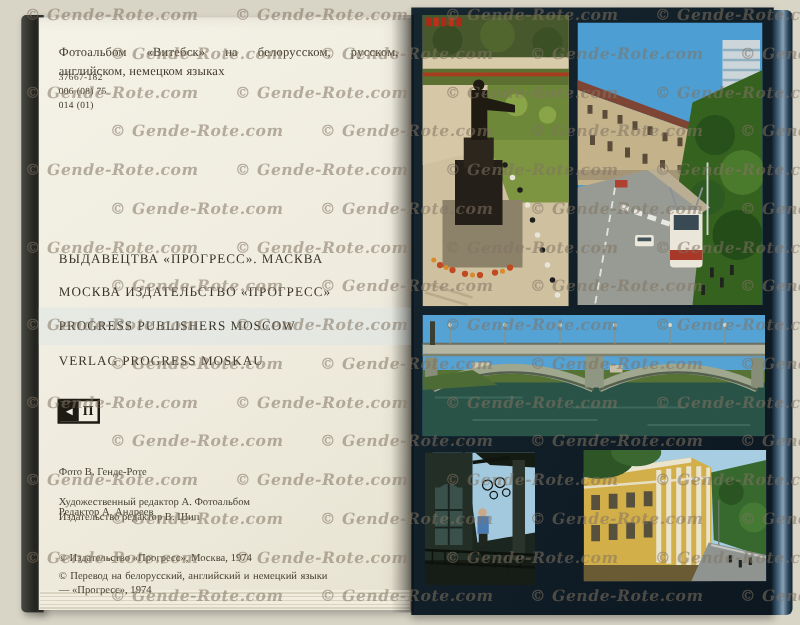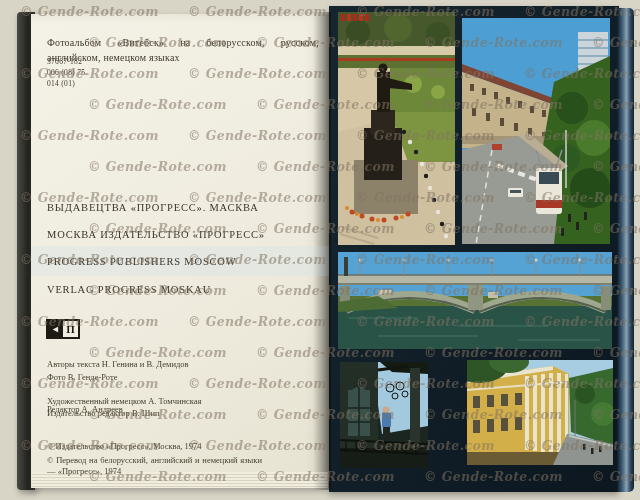--- a/index.html
+++ b/index.html
@@ -84,24 +84,23 @@
   <div class="lp-text pub pub1">МОСКВА ИЗДАТЕЛЬСТВО «ПРОГРЕСС»</div>
   <div class="lp-text pub pub0">ВЫДАВЕЦТВА  «ПРОГРЕСС».  МАСКВА</div>
   <div class="lp-text pub pub2">PROGRESS PUBLISHERS MOSCOW</div>
   <div class="lp-text pub pub3">VERLAG PROGRESS MOSKAU</div>
 
   <div class="logo">
     <span class="logo-left">◄</span>
     <span class="logo-right">П</span>
   </div>
 
-  <div class="lp-text credit cr0">Авторы текста Н. Генина и В. Демидов</div>
   <div class="lp-text credit cr1">Фото В. Генде-Роте</div>
   <div class="lp-text credit cr2">Редактор А. Андреев</div>
-  <div class="lp-text credit cr3">Художественный немецком А. Томчинская</div>
+  <div class="lp-text credit cr3">Художественный редактор А. Фотоальбом</div>
   <div class="lp-text credit cr4">Издательство редактор В. Шип</div>
 
   <div class="lp-text copyblock">
     <p>©  Издательство «Прогресс», Москва, 1974</p>
     <p>©  Перевод на белорусский, английский и немецкий языки — «Прогресс», 1974</p>
   </div>
 
   <div class="right-page"></div>
 
   <div class="photo ph-monument">

